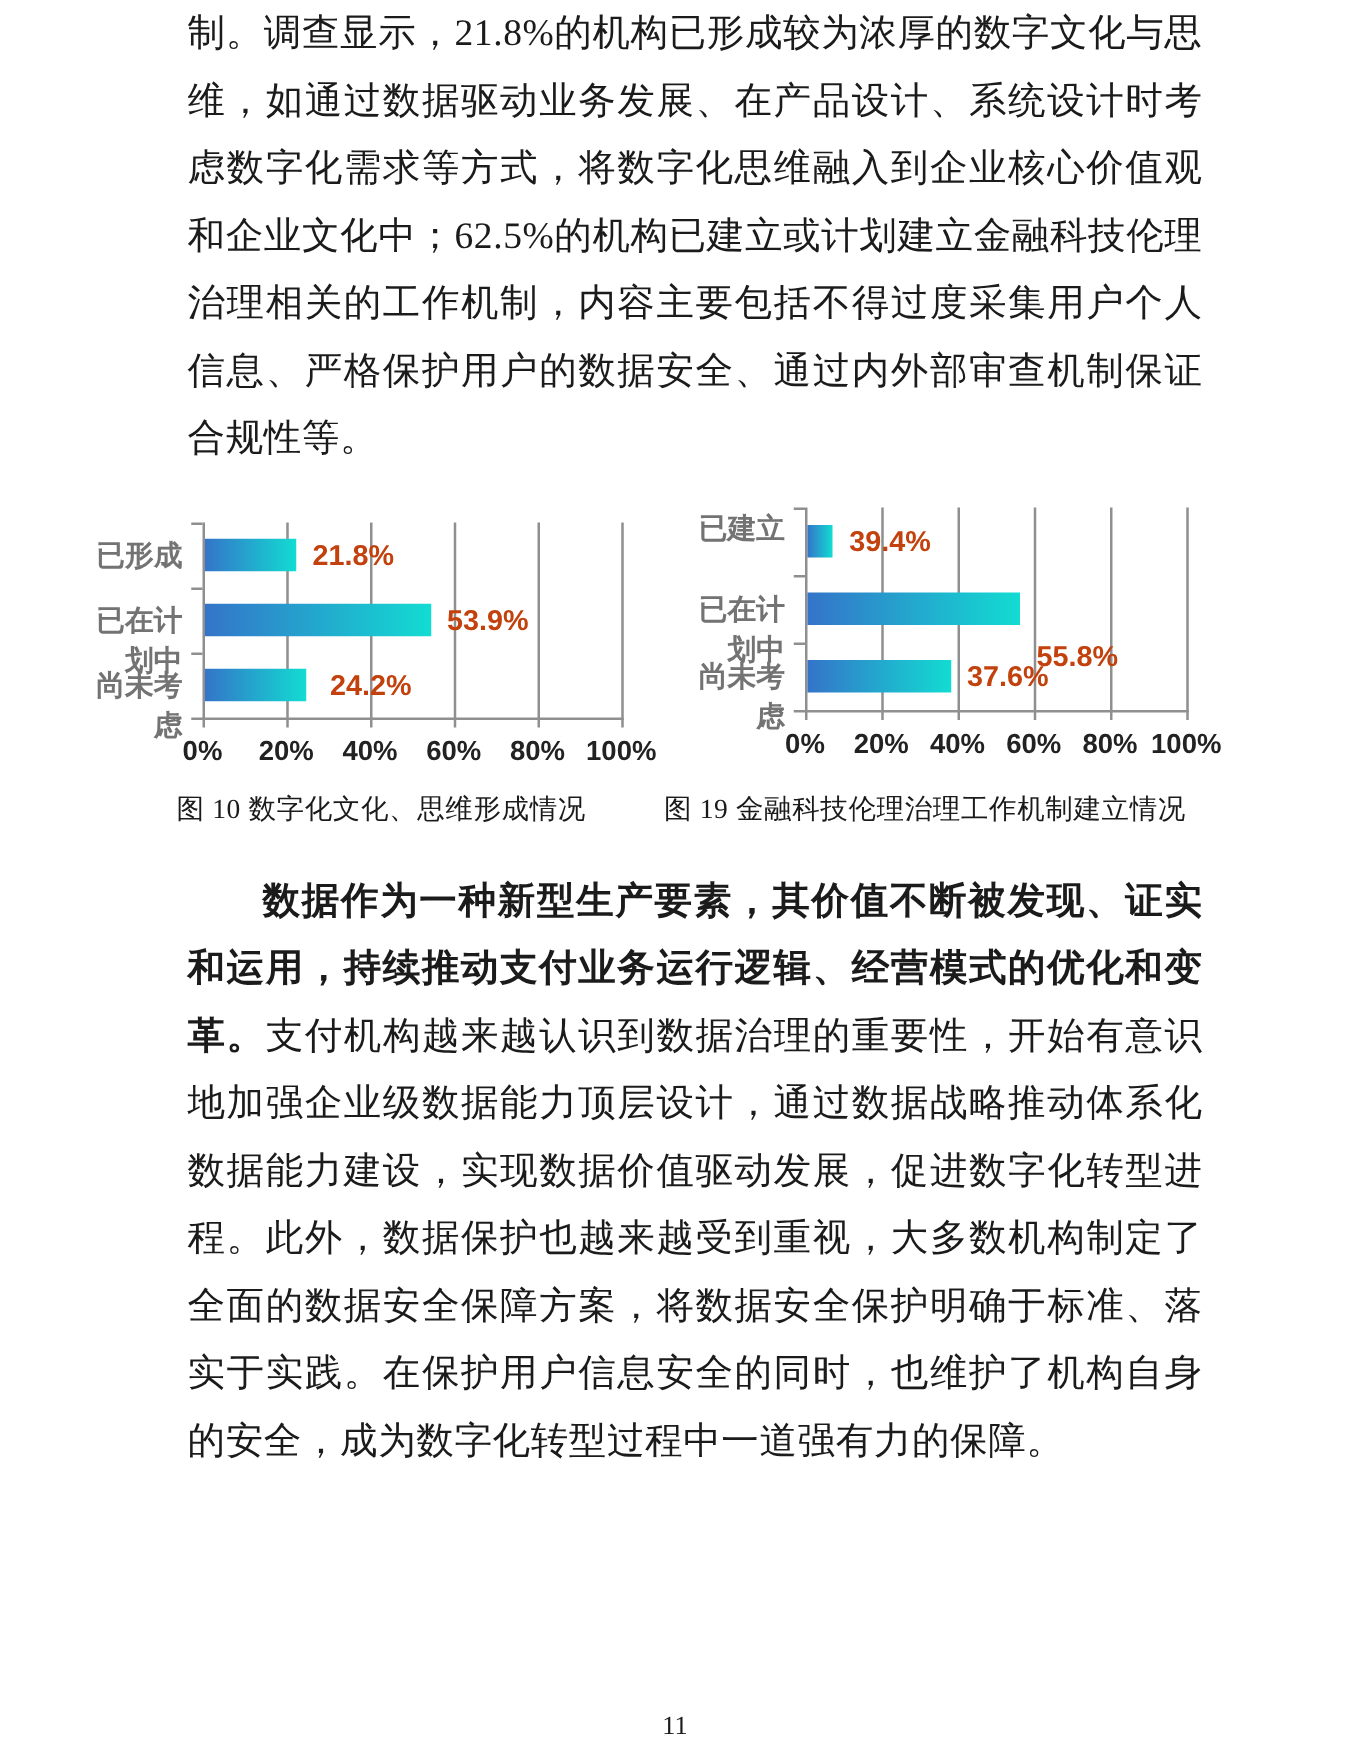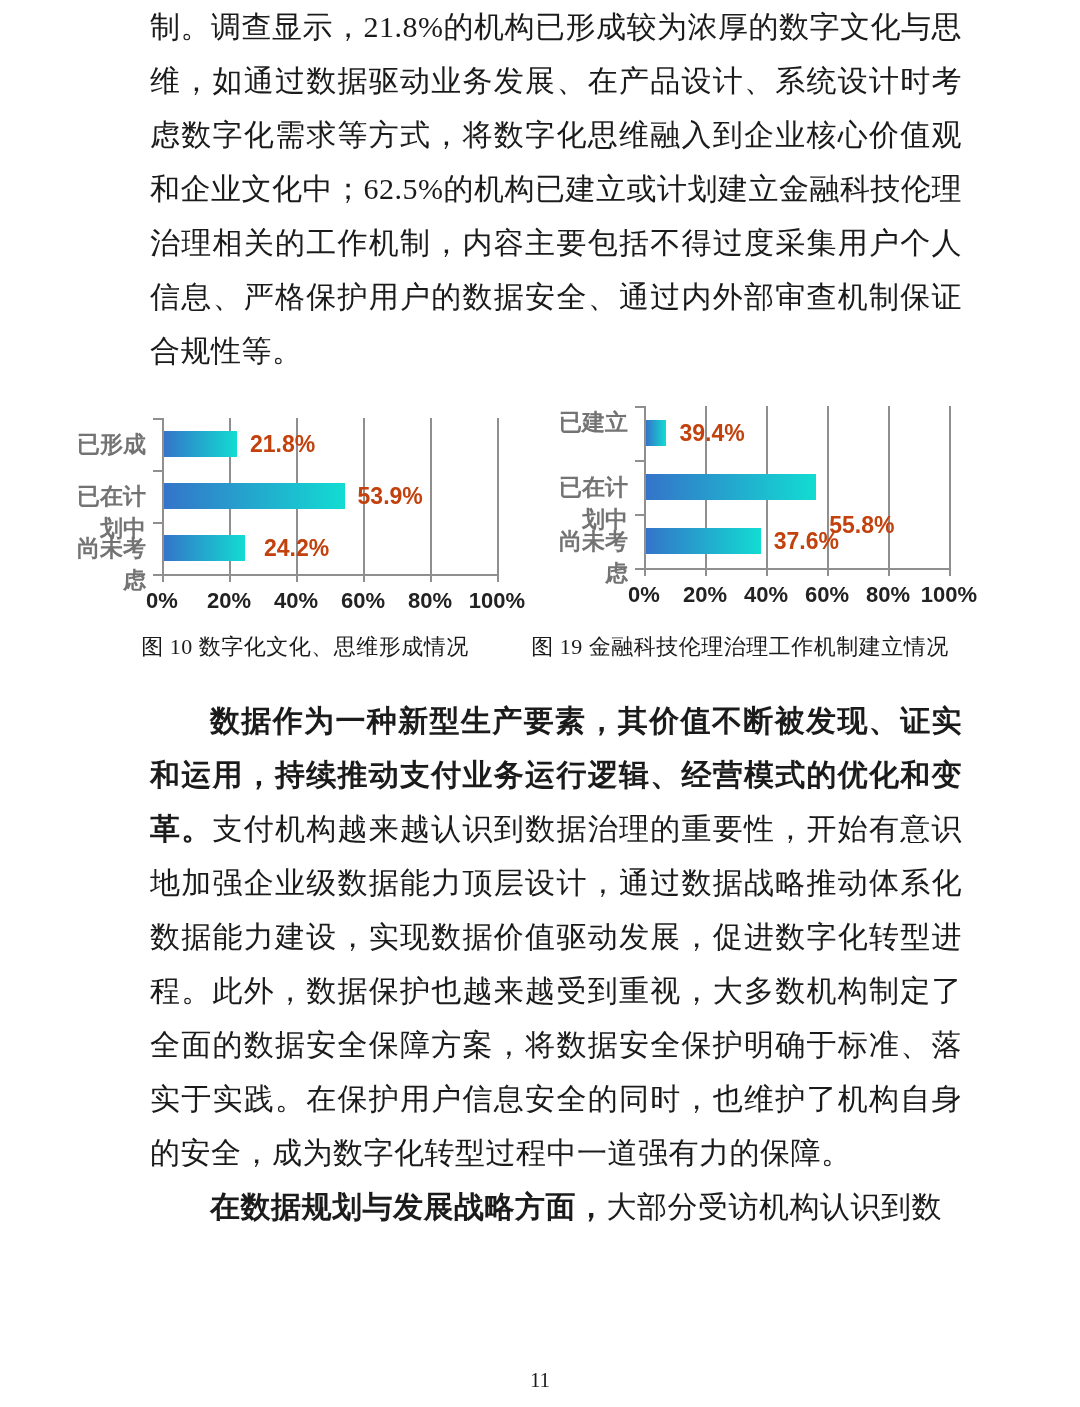--- a/index.html
+++ b/index.html
@@ -122,17 +122,16 @@
         <div class="tick-label" style="left: 303px; width: 90px; top: 182px;">80%</div>
         <div class="tick-label" style="left: 364px; width: 90px; top: 182px;">100%</div>
       </div>
     <div class="caption caption-left">图 10 数字化文化、思维形成情况</div>
     <div class="caption caption-right">图 19 金融科技伦理治理工作机制建立情况</div>
   </div>
 
 
   <div class="para p-main"><span class="seg bold">数据作为一种新型生产要素，其价值不断被发现、证实和运用，持续推动支付业务运行逻辑、经营模式的优化和变革。</span><span class="seg">支付机构越来越认识到数据治理的重要性，开始有意识地加强企业级数据能力顶层设计，通过数据战略推动体系化数据能力建设，实现数据价值驱动发展，促进数字化转型进程。此外，数据保护也越来越受到重视，大多数机构制定了全面的数据安全保障方案，将数据安全保护明确于标准、落实于实践。在保护用户信息安全的同时，也维护了机构自身的安全，成为数字化转型过程中一道强有力的保障。</span></div>
 
-  <div class="para p-plan"><span class="seg bold">在数据规划与发展战略方面，</span><span class="seg">大部分受访机构认识到数</span></div>
 
   <div class="page-number">11</div>
 
 </div>
 
 </body></html>

